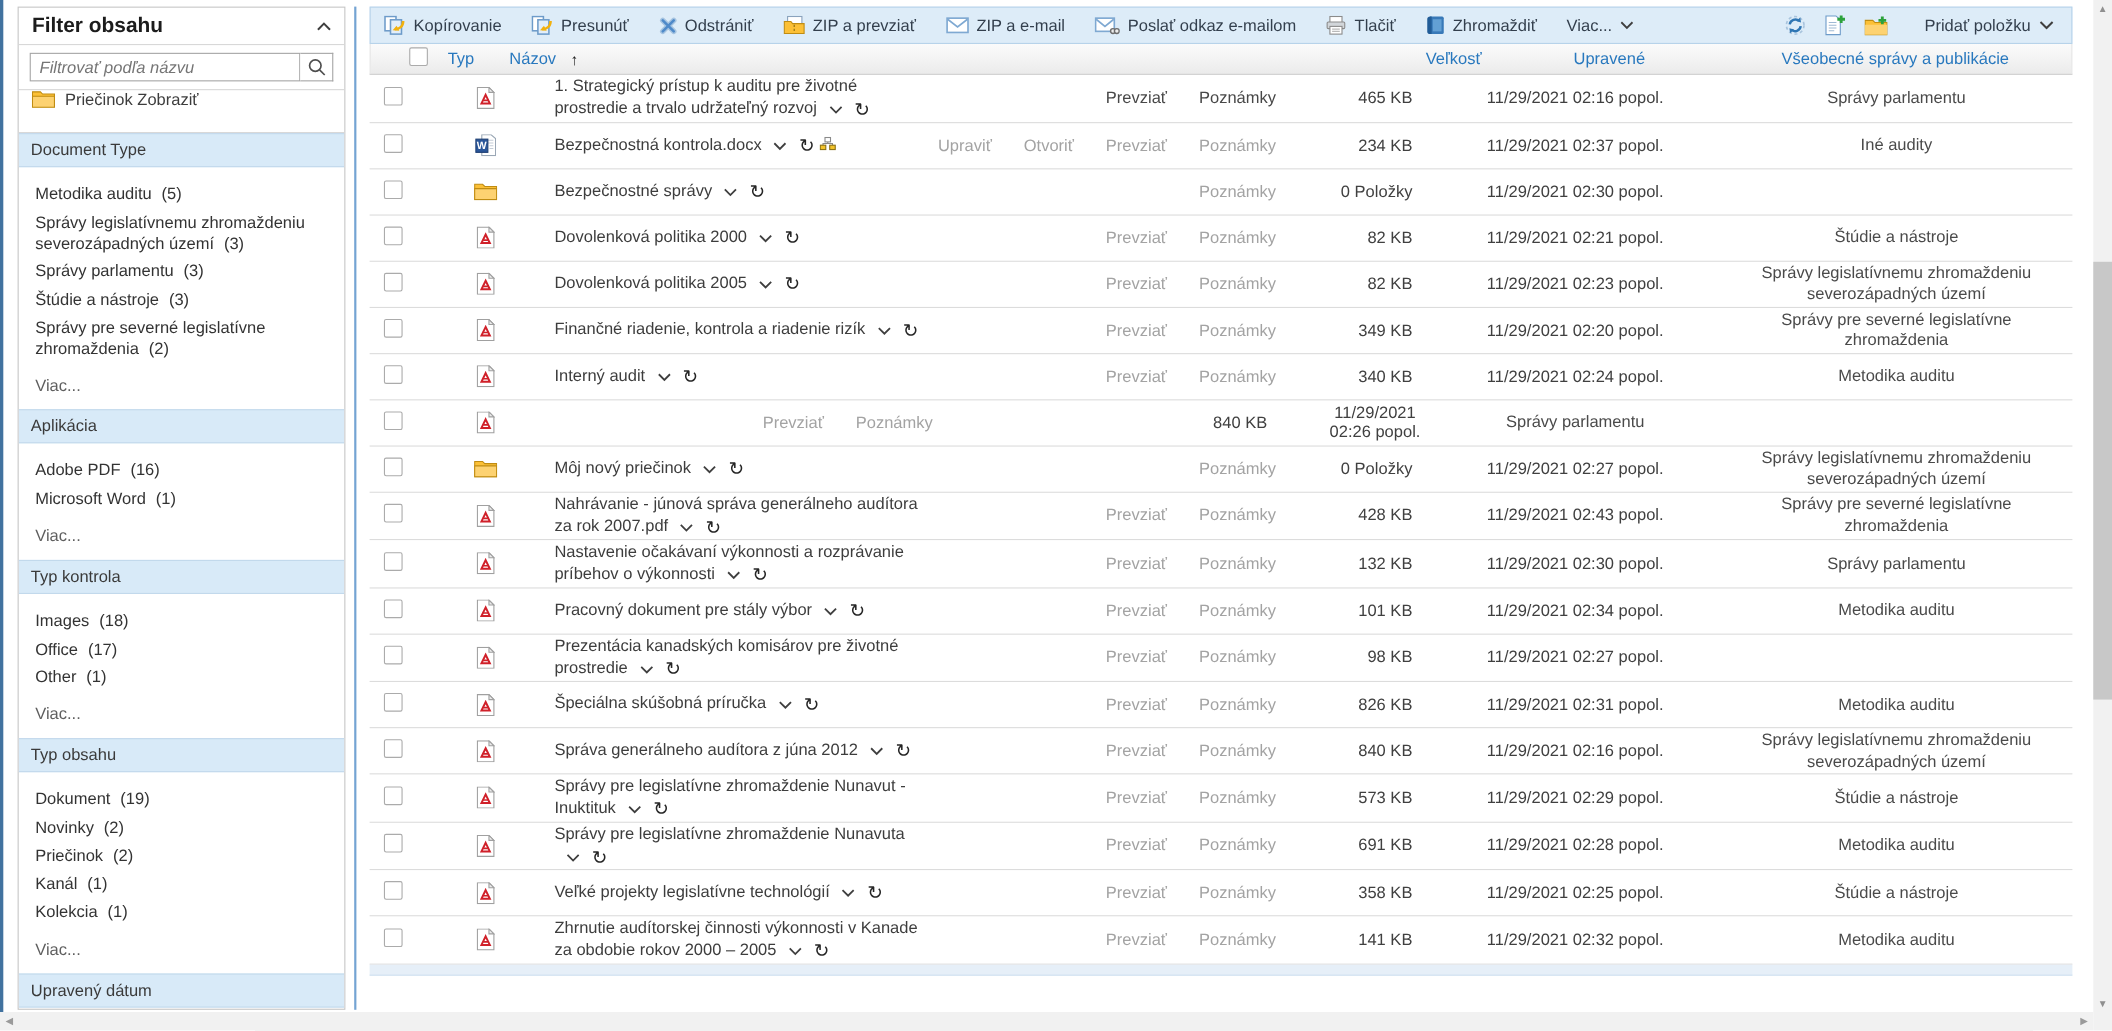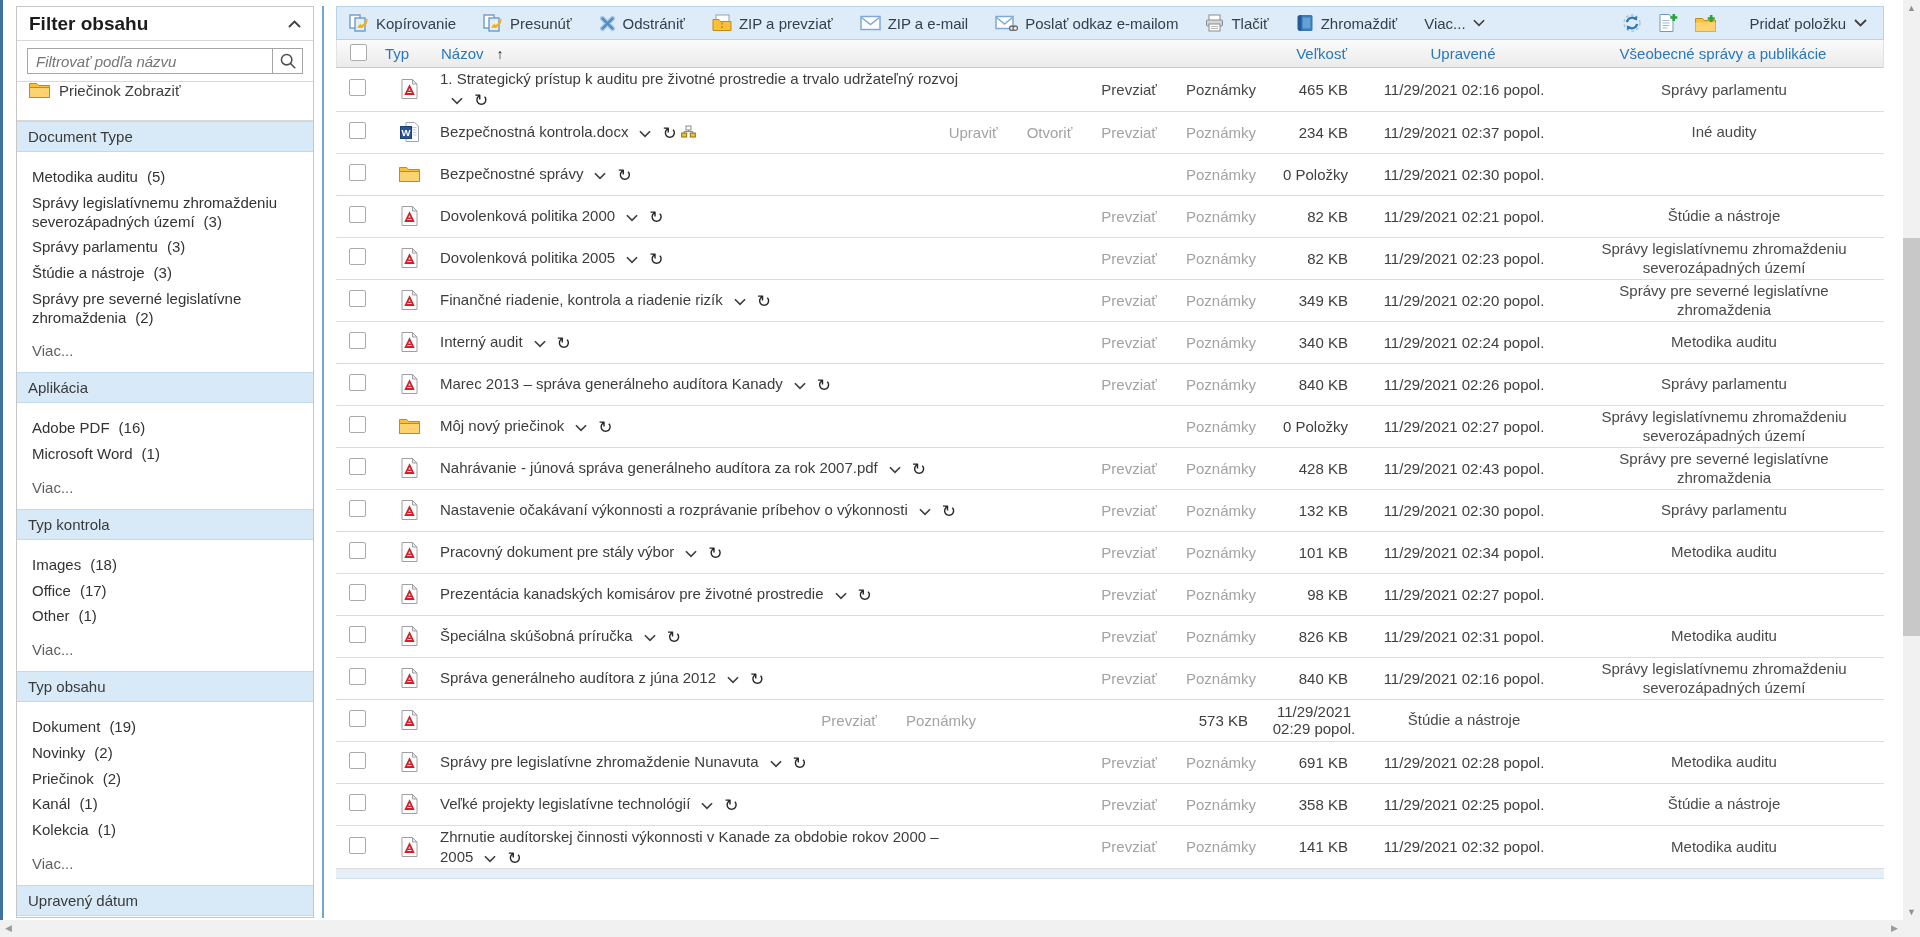--- a/index.html
+++ b/index.html
@@ -42,32 +42,32 @@
   .main{position:absolute;left:336px;top:6px;width:1548px;}
   .toolbar{display:flex;align-items:center;height:34px;background:#ddecf8;border:1px solid #b7d3ea;
     padding:0 12px;box-sizing:border-box;color:#333f4d;}
   .tb-btn{display:flex;align-items:center;gap:7px;cursor:pointer;white-space:nowrap;margin-right:27px;}
   .tb-btn:last-of-type{margin-right:0;}
   .tb-right{margin-left:auto;display:flex;align-items:center;gap:17px;}
   .tb-iconbtn{display:flex;align-items:center;cursor:pointer;}
   .add-item{display:flex;align-items:center;gap:8px;margin-left:16px;margin-right:4px;cursor:pointer;}
   .chev-wrap{display:inline-flex;align-items:center;}
 
-  .grid{display:grid;grid-template-columns:42px 62px 1fr 280px 100px 200px 320px;align-items:center;}
+  .grid{display:grid;grid-template-columns:42px 62px 1fr 280px 100px 200px 320px;align-items:center;padding-left:22px;}
   .t-head{height:28px;background:linear-gradient(#fbfbfb,#ebebeb);border-bottom:1px solid #c9c9c9;
     color:#2878be;border-left:1px solid #e3e3e3;border-right:1px solid #e3e3e3;box-sizing:border-box;}
   .h-cb{justify-self:center;}
   .h-type{padding-left:6px;cursor:pointer;}
   .h-name{display:flex;align-items:center;gap:13px;cursor:pointer;}
   .h-name .sort{color:#222;font-size:14px;}
   .h-size{justify-self:end;padding-right:16px;cursor:pointer;}
   .h-mod{justify-self:center;cursor:pointer;}
   .h-cat{justify-self:center;cursor:pointer;}
 
-  .t-row{border-bottom:1px solid #dcdcdc;min-height:39px;padding:1px 0;}
+  .t-row{border-bottom:1px solid #dcdcdc;min-height:39px;padding:1px 0;gap:32px;}
   .c-cb{justify-self:center;}
   .c-type{justify-self:center;display:flex;align-items:center;}
   .c-name{padding-right:12px;line-height:1.35;}
   .name-label{color:#3d3d3d;cursor:pointer;}
   .inl-ico{display:inline-block;vertical-align:-1px;margin-left:11px;cursor:pointer;}
   .refresh{display:inline-block;margin-left:11px;font-size:17px;line-height:1;color:#262626;
     vertical-align:-2px;cursor:pointer;}
   .c-actions{display:flex;justify-content:flex-end;gap:29px;padding-right:8px;color:#a3a3a3;white-space:nowrap;}
   .c-actions span{cursor:pointer;}
   .t-row.emph .c-actions{color:#484848;}
@@ -490,25 +490,20 @@
         <span class="c-type">
           <span class="icon">
             <svg width="17" height="20" viewBox="0 0 17 20">
               <path d="M1 .5h10.5L16 5v14.5H1z" fill="#fff" stroke="#a0a0a0"></path>
               <path d="M11.5 .5L16 5h-4.5z" fill="#ececec" stroke="#a0a0a0"></path>
               <path d="M8.5 7.2l3.8 7.8H4.7z" fill="none" stroke="#d0212a" stroke-width="1.8"></path>
               <path d="M6.4 12.3h4.2" stroke="#d0212a" stroke-width="1.5"></path>
             </svg>
           </span>
         </span>
-        <span class="c-name"><span class="name-label">Marec 2013 – správa generálneho audítora Kanady</span><span class="icon inl-ico">
-            <svg width="12" height="8" viewBox="0 0 13 8">
-              <path d="M1 1l5.5 5.5L12 1" fill="none" stroke="#3f3f3f" stroke-width="1.8"></path>
-            </svg>
-          </span><span class="refresh">↻</span></span>
         <span class="c-actions">
           <span>Prevziať</span>
           <span>Poznámky</span>
         </span>
         <span class="c-size">840 KB</span>
         <span class="c-mod">11/29/2021 02:26 popol.</span>
         <span class="c-cat">Správy parlamentu</span>
       </div>
       <div class="grid t-row">
         <span class="c-cb"><input type="checkbox" style=""></span>
@@ -687,20 +682,25 @@
         <span class="c-type">
           <span class="icon">
             <svg width="17" height="20" viewBox="0 0 17 20">
               <path d="M1 .5h10.5L16 5v14.5H1z" fill="#fff" stroke="#a0a0a0"></path>
               <path d="M11.5 .5L16 5h-4.5z" fill="#ececec" stroke="#a0a0a0"></path>
               <path d="M8.5 7.2l3.8 7.8H4.7z" fill="none" stroke="#d0212a" stroke-width="1.8"></path>
               <path d="M6.4 12.3h4.2" stroke="#d0212a" stroke-width="1.5"></path>
             </svg>
           </span>
         </span>
+        <span class="c-name"><span class="name-label">Správy pre legislatívne zhromaždenie Nunavut - Inuktituk</span><span class="icon inl-ico">
+            <svg width="12" height="8" viewBox="0 0 13 8">
+              <path d="M1 1l5.5 5.5L12 1" fill="none" stroke="#3f3f3f" stroke-width="1.8"></path>
+            </svg>
+          </span><span class="refresh">↻</span></span>
         <span class="c-actions">
           <span>Prevziať</span>
           <span>Poznámky</span>
         </span>
         <span class="c-size">573 KB</span>
         <span class="c-mod">11/29/2021 02:29 popol.</span>
         <span class="c-cat">Štúdie a nástroje</span>
       </div>
       <div class="grid t-row">
         <span class="c-cb"><input type="checkbox" style=""></span>

